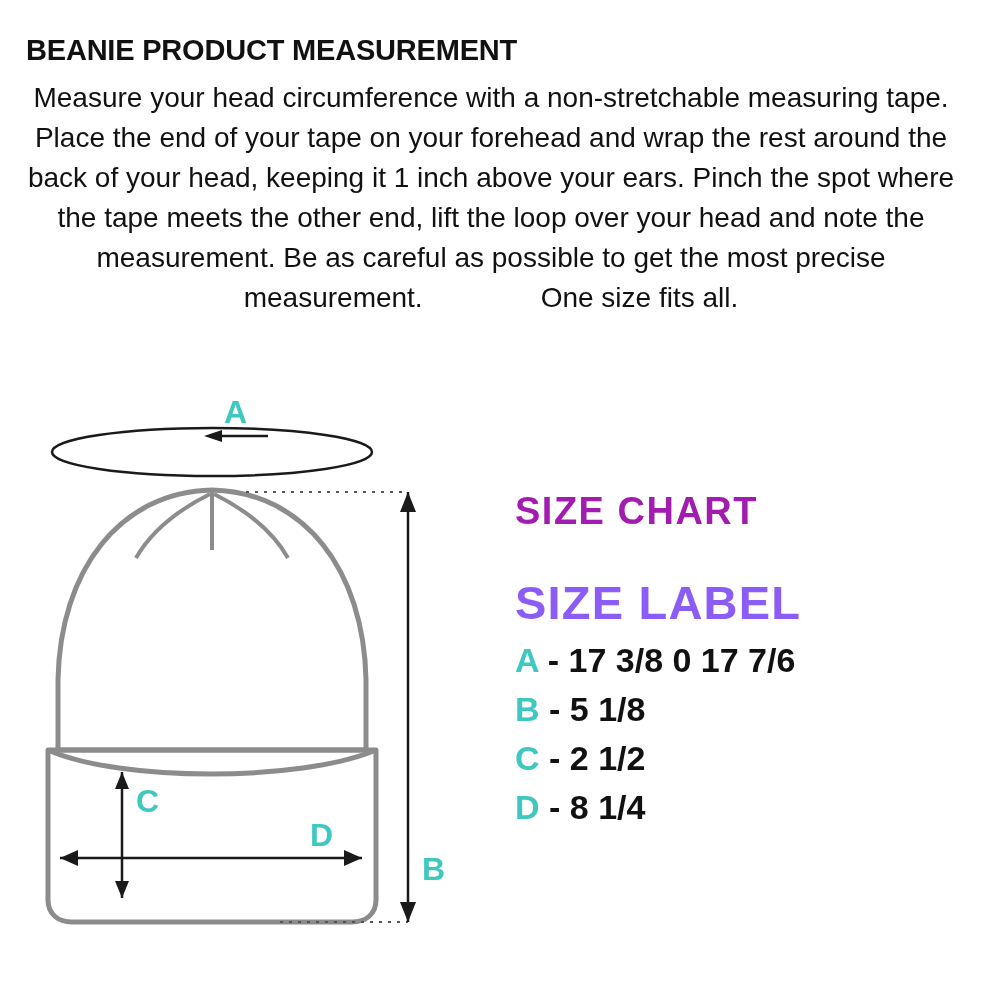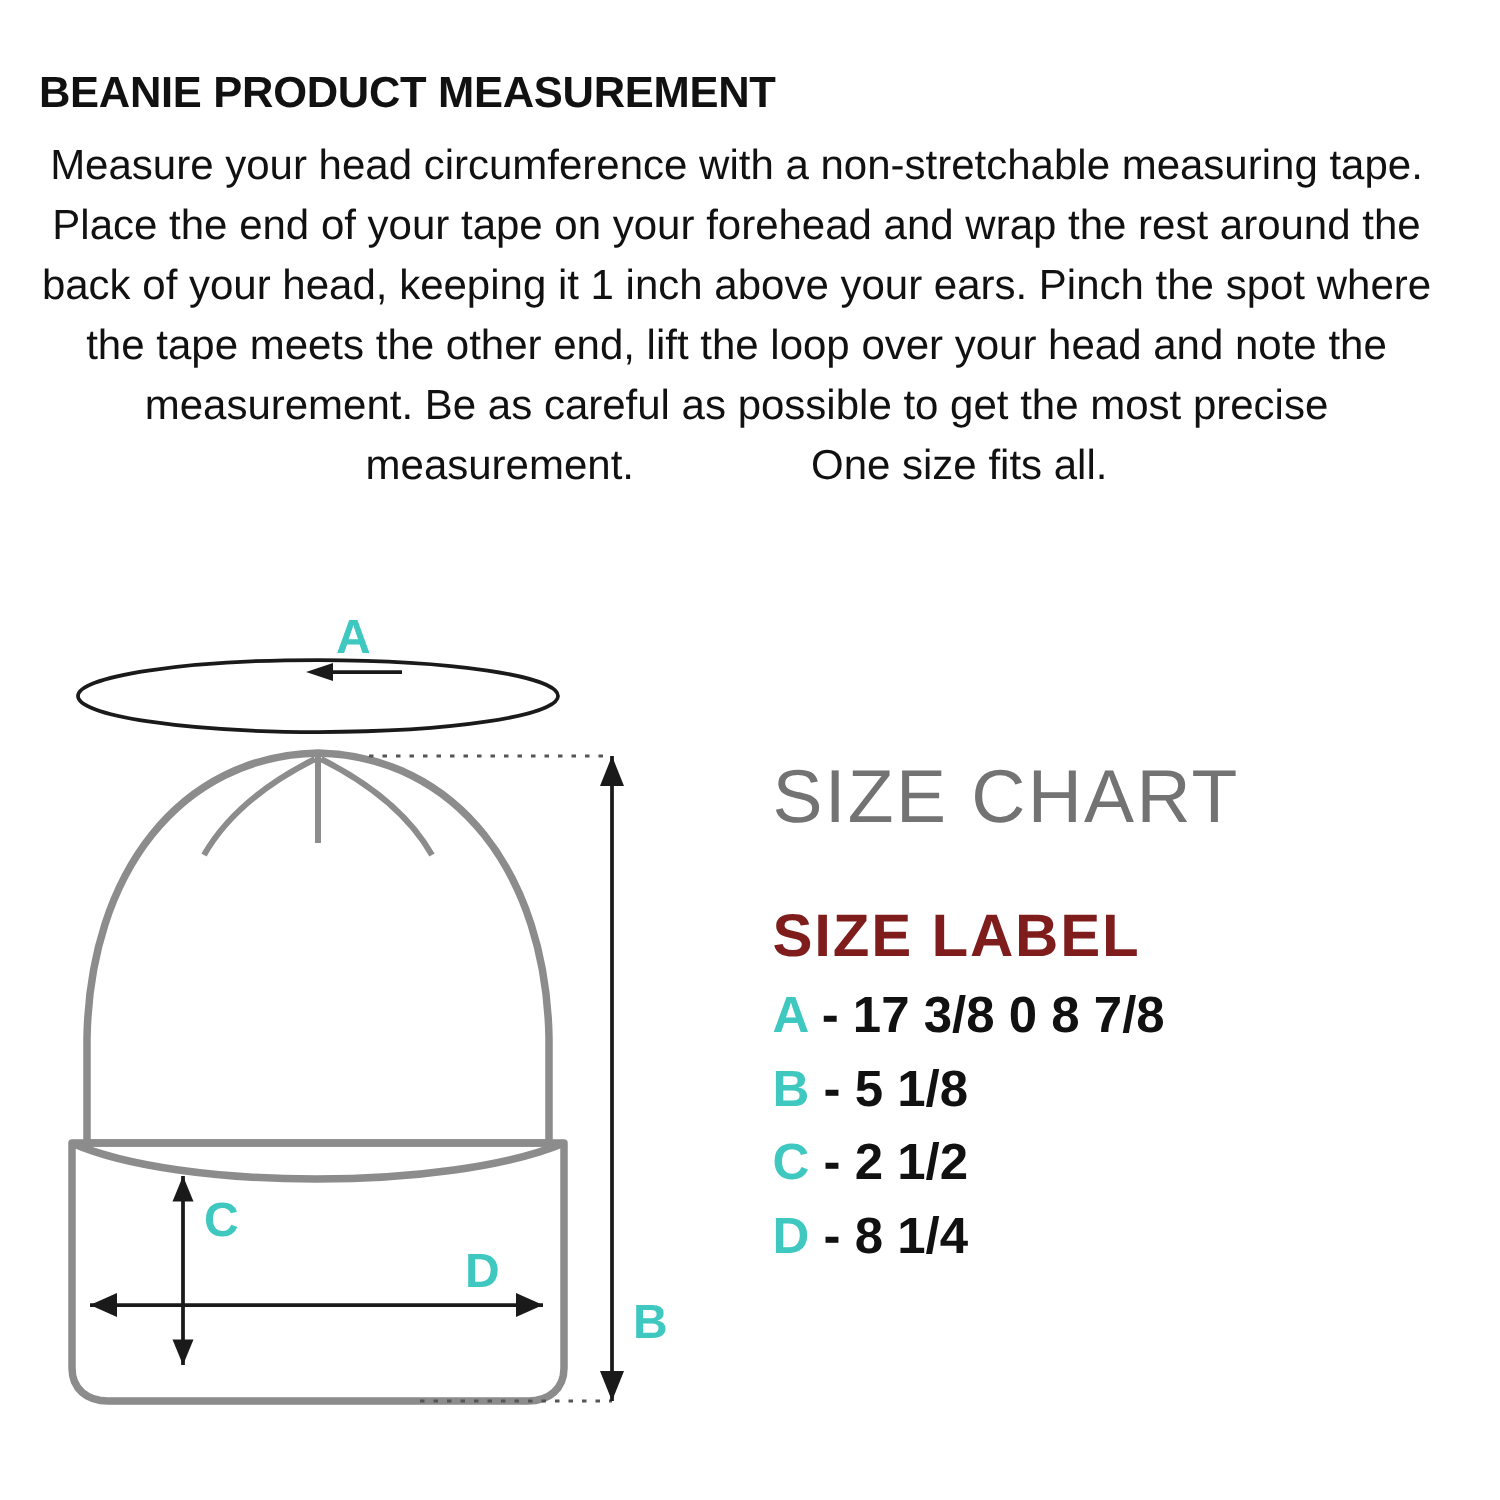--- a/index.html
+++ b/index.html
@@ -12,21 +12,20 @@
     height: 1000px;
     font-family: "Liberation Sans", sans-serif;
     color: #1a1a1a;
     position: relative;
     overflow: hidden;
   }
   .page {
     position: relative;
     width: 1000px;
     height: 964px;
-    margin-top: 12px;
   }
 
   
   .header-title {
     position: absolute;
     left: 26px;
     top: 34px;
     font-size: 29px;
     font-weight: bold;
     letter-spacing: -0.2px;
@@ -59,31 +58,31 @@
   }
 
   
   .size-chart {
     position: absolute;
     left: 515px;
     top: 490px;
     width: 470px;
   }
   .size-chart-title {
-    font-size: 50px;
-    font-weight: normal;
+    font-size: 38px;
+    font-weight: bold;
     letter-spacing: 1.5px;
-    color: #737373;
+    color: #a21caf;
     margin: 0 0 42px 0;
   }
   .size-label-title {
-    font-size: 40px;
+    font-size: 47px;
     font-weight: bold;
     letter-spacing: 1.2px;
-    color: #7f1d1d;
+    color: #8b5cf6;
     margin: 0 0 6px 0;
   }
   .size-row {
     font-size: 34px;
     font-weight: bold;
     color: #111111;
     line-height: 49px;
     white-space: nowrap;
   }
   .size-row .key {
@@ -143,21 +142,21 @@
     </svg>
   </div>
 
   <div class="size-chart">
     <div class="size-chart-title">SIZE CHART</div>
 
     <div class="size-label-title">SIZE LABEL</div>
 
     <div class="size-row">
       <span class="key">A</span>
-      <span class="val">- 17 3/8 0 8 7/8</span>
+      <span class="val">- 17 3/8 0 17 7/6</span>
     </div>
     <div class="size-row">
       <span class="key">B</span>
       <span class="val">- 5 1/8</span>
     </div>
     <div class="size-row">
       <span class="key">C</span>
       <span class="val">- 2 1/2</span>
     </div>
     <div class="size-row">

